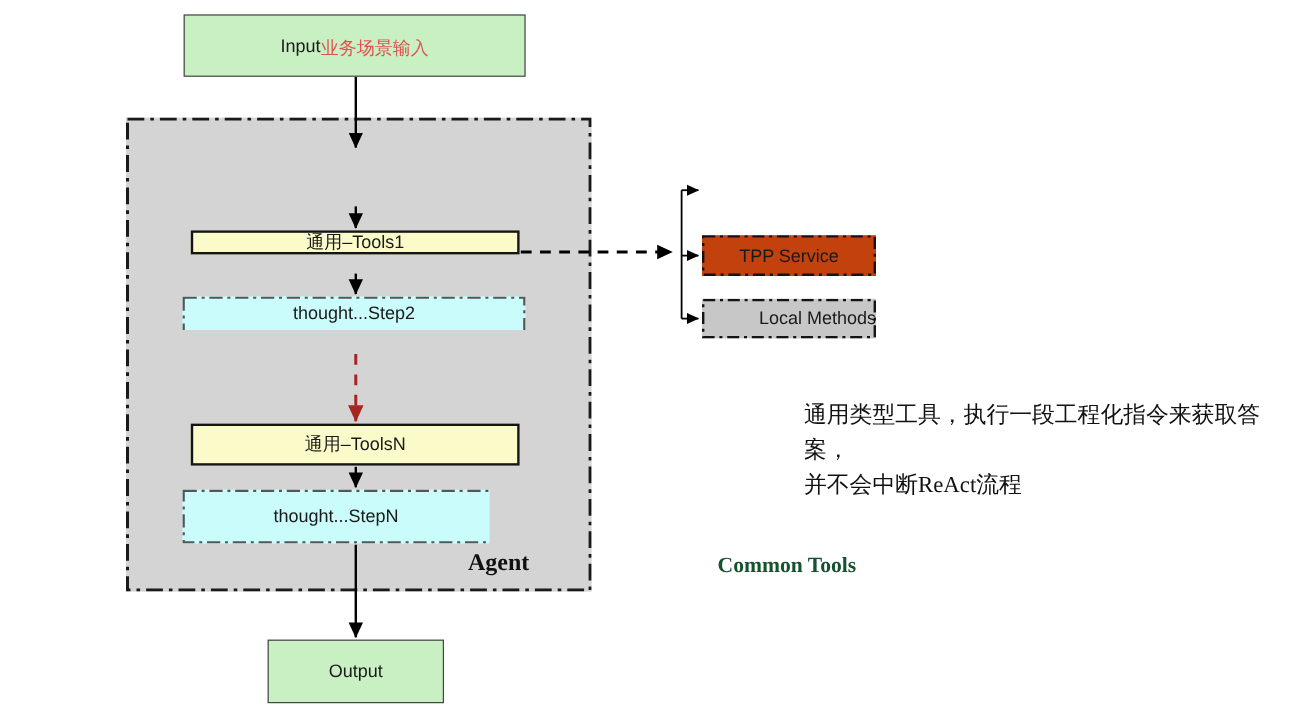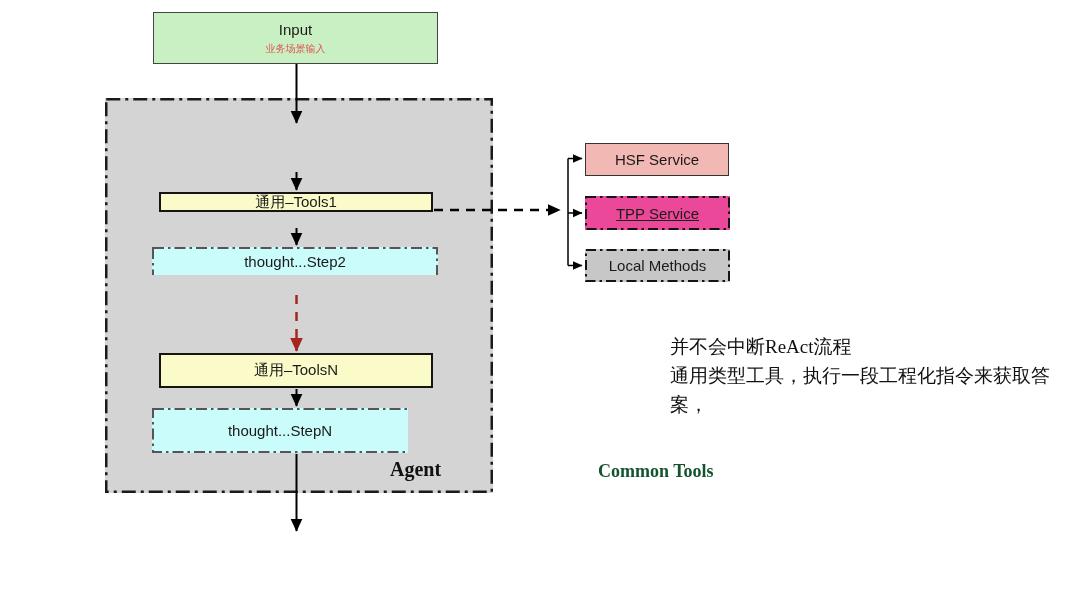--- a/index.html
+++ b/index.html
@@ -40,39 +40,38 @@
     left: 105px; top: 98px;
     width: 388px; height: 395px;
     background: #d4d4d4;
     z-index: 1;
   }
 
   
   .input-box, .output-box {
     background: #c9f0c3;
     border: 1.5px solid #454545;
-    flex-direction: column;
     font-size: 15px;
   }
-  .input-sub { font-size: 10px; color: #e05352; margin-top: 4px; }
+  .input-sub { font-size: 15px; color: #e05352; margin-top: 4px; }
 
   .tools-box {
     background: #fbfbc9;
     border: 2.5px solid #141414;
     font-size: 15px;
   }
 
   .step-box { background: #cafcfc; font-size: 15px; }
 
   .hsf-box {
     background: #f2b8b4;
     border: 1.5px solid #333333;
     font-size: 15px;
   }
-  .tpp-box { background: #ec4899; font-size: 15px; text-decoration: underline; }
+  .tpp-box { background: #c2410c; font-size: 15px; }
   .local-box { background: #c7c7c7; font-size: 15px; }
 
   .agent-label {
     position: absolute;
     left: 390px; top: 458px;
     width: 92px;
     text-align: left;
     font-family: "Liberation Serif", serif;
     font-weight: bold;
     font-size: 20px;
@@ -171,39 +170,39 @@
 
   <div class="box step-box" style="left:152px; top:408px; width:256px; height:45px;">
     <svg class="border-svg" width="286" height="45">
       <rect x="1" y="1" width="284" height="43" fill="none" stroke="#555555" stroke-width="2" stroke-dasharray="11 4 2.5 4"></rect>
     </svg>
     <span class="box-label">thought...StepN</span>
   </div>
 
   <div class="agent-label">Agent</div>
 
-
-  <div class="box hsf-box" style="left:585px; top:143px; width:144px; height:33px;">
-    <span class="box-label">HSF Service</span>
-  </div>
+  <div class="box output-box" style="left:223px; top:533px; width:147px; height:53px;">
+    <span class="box-label">Output</span>
+  </div>
+
 
   <div class="box tpp-box" style="left:585px; top:196px; width:145px; height:34px;">
     <svg class="border-svg" width="145" height="34">
       <rect x="1" y="1" width="143" height="32" fill="none" stroke="#141414" stroke-width="2" stroke-dasharray="10 4 2.5 4"></rect>
     </svg>
     <span class="box-label">TPP Service</span>
   </div>
 
-  <div class="box local-box" style="left:585px; top:249px; width:145px; height:33px;">
+  <div class="box local-box" style="left:585px; top:249px; width:145px; height:33px;justify-content:flex-end;">
     <svg class="border-svg" width="145" height="33">
       <rect x="1" y="1" width="143" height="31" fill="none" stroke="#141414" stroke-width="2" stroke-dasharray="10 4 2.5 4"></rect>
     </svg>
     <span class="box-label">Local Methods</span>
   </div>
 
   <div class="annotation">
+    <div>通用类型工具，执行一段工程化指令来获取答案，</div>
     <div>并不会中断ReAct流程</div>
-    <div>通用类型工具，执行一段工程化指令来获取答案，</div>
   </div>
 
   <div class="common-tools">Common Tools</div>
 
 </div>
 
 </body></html>

